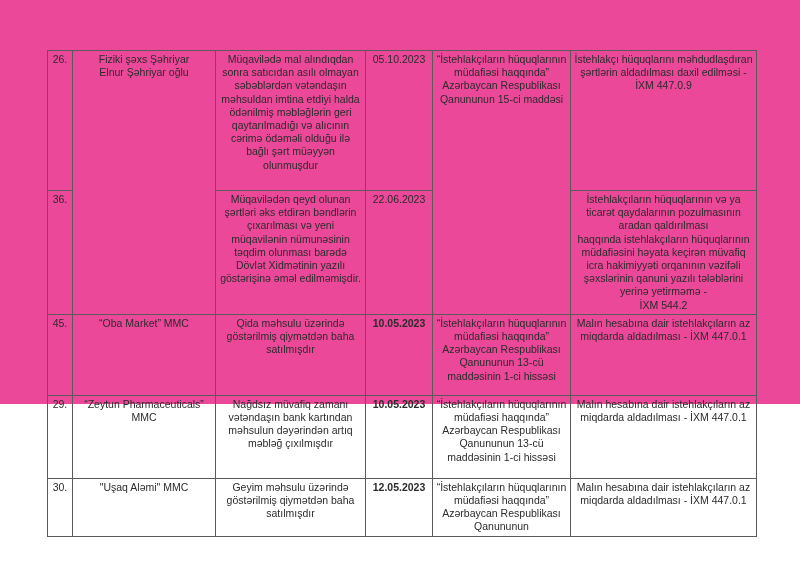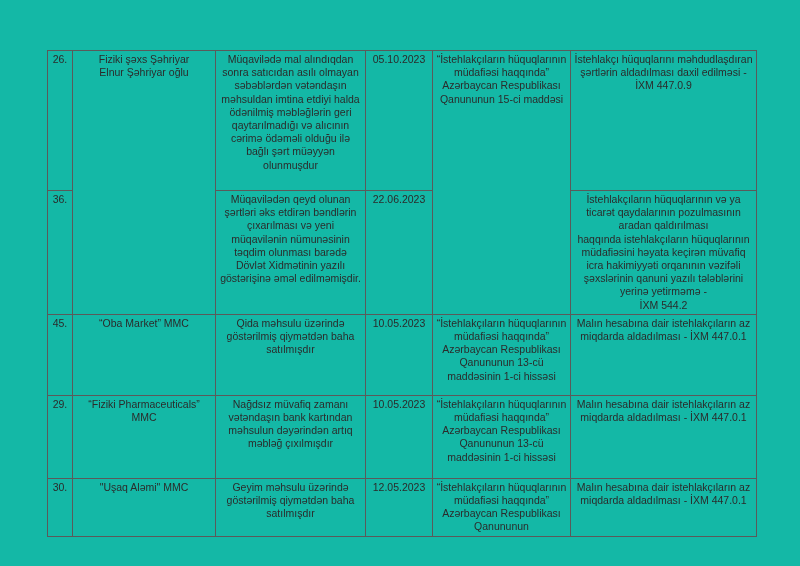--- a/index.html
+++ b/index.html
@@ -6,22 +6,22 @@
     margin: 0;
     padding: 0;
     background: #ffffff;
     width: 800px;
     height: 566px;
     overflow: hidden;
   }
   .page {
     position: relative;
     width: 800px;
-    height: 566px;
-    background: #14b8a6;
+    height: 404px;
+    background: #ec4899;
     font-family: "Liberation Sans", sans-serif;
     color: #2b2b2b;
   }
   table.violations {
     position: absolute;
     left: 47px;
     top: 50px;
     width: 709px;
     border-collapse: collapse;
     table-layout: fixed;
@@ -30,21 +30,21 @@
   }
   table.violations td {
     border: 1px solid #5a5a5a;
     padding: 2px 3px;
     text-align: center;
     vertical-align: top;
     white-space: pre-line;
     overflow: hidden;
     word-wrap: break-word;
   }
-  td.v-mid { vertical-align: middle; }
+  td.v-mid { vertical-align: middle; font-weight: bold; }
   td.name-merged {
     vertical-align: middle;
     padding-bottom: 16px;
   }
   td.law-merged {
     vertical-align: top;
     padding-top: 44px;
   }
   col.c-num  { width: 25px; }
   col.c-name { width: 143px; }
@@ -88,21 +88,21 @@
       <tr>
         <td style="height:76px">45.</td>
         <td>“Oba Market” MMC</td>
         <td>Qida məhsulu üzərində göstərilmiş qiymətdən baha satılmışdır</td>
         <td class="v-mid">10.05.2023</td>
         <td>“İstehlakçıların hüquqlarının müdafiəsi haqqında” Azərbaycan Respublikası Qanununun 13-cü maddəsinin 1-ci hissəsi</td>
         <td>Malın hesabına dair istehlakçıların az miqdarda aldadılması - İXM 447.0.1</td>
       </tr>
       <tr>
         <td style="height:78px">29.</td>
-        <td>“Fiziki Pharmaceuticals” MMC</td>
+        <td>“Zeytun Pharmaceuticals” MMC</td>
         <td>Nağdsız müvafiq zamanı vətəndaşın bank kartından məhsulun dəyərindən artıq məbləğ çıxılmışdır</td>
         <td class="v-mid">10.05.2023</td>
         <td>“İstehlakçıların hüquqlarının müdafiəsi haqqında” Azərbaycan Respublikası Qanununun 13-cü maddəsinin 1-ci hissəsi</td>
         <td>Malın hesabına dair istehlakçıların az miqdarda aldadılması - İXM 447.0.1</td>
       </tr>
       <tr>
         <td style="height:53px">30.</td>
         <td>"Uşaq Aləmi" MMC</td>
         <td>Geyim məhsulu üzərində göstərilmiş qiymətdən baha satılmışdır</td>
         <td class="v-mid">12.05.2023</td>

